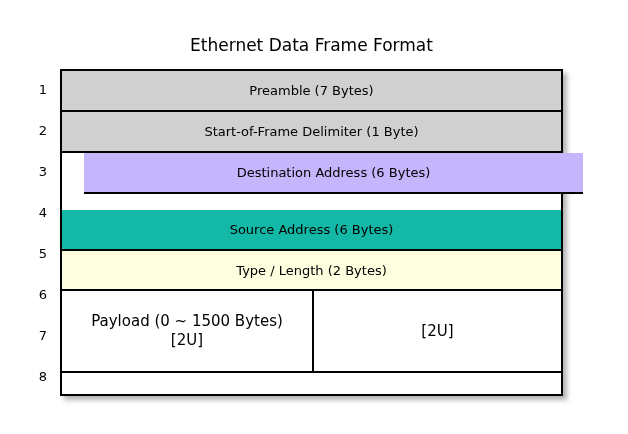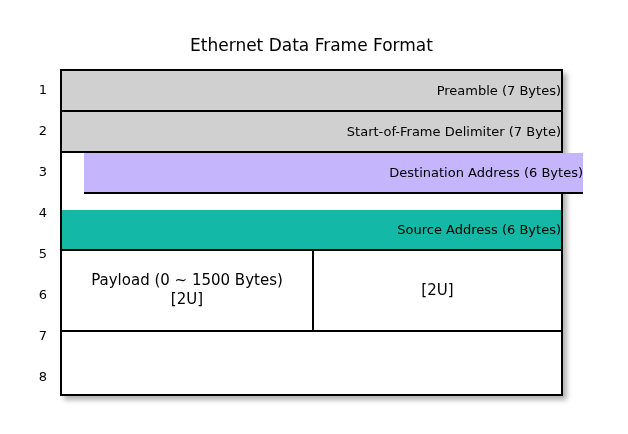--- a/index.html
+++ b/index.html
@@ -57,21 +57,21 @@
     box-shadow: 4px 4px 5px rgba(0,0,0,0.30);
     background: #ffffff;
   }
 
   .frame-row {
     position: relative;
     box-sizing: border-box;
     border-bottom: 2px solid #000000;
     display: flex;
     align-items: center;
-    justify-content: flex-end;
+    justify-content: center;
     text-align: center;
     font-size: 13px;
     line-height: 17px;
     width: 100%;
   }
   .frame-row.last {
     border-bottom: none;
   }
   .frame-row.h1 { height: 40.9px; }
   .frame-row.h2 { height: 81.8px; }
@@ -142,31 +142,34 @@
     <div class="row-index" style="top:301px;">8</div>
   </div>
 
   <div id="frame-table">
 
     <div class="frame-row h1" style="background:#d0d0d0;">
       <span class="cell-label">Preamble (7 Bytes)</span>
     </div>
 
     <div class="frame-row h1" style="background:#d0d0d0;">
-      <span class="cell-label">Start-of-Frame Delimiter (7 Byte)</span>
+      <span class="cell-label">Start-of-Frame Delimiter (1 Byte)</span>
     </div>
 
     <div class="frame-row h1" style="background:#c4b5fd;margin-left:22px;">
       <span class="cell-label">Destination Address (6 Bytes)</span>
     </div>
 
     <div class="frame-row h1" style="background:#14b8a6;margin-top:16px;">
       <span class="cell-label">Source Address (6 Bytes)</span>
     </div>
 
+    <div class="frame-row h1" style="background:#ffffe0;">
+      <span class="cell-label">Type / Length (2 Bytes)</span>
+    </div>
 
     <div class="frame-row h2 split" style="background:#ffffff;">
       <div class="split-cell left">
         <div>
           <span class="cell-label">Payload (0 ~ 1500 Bytes)</span>
           <span class="cell-label">[2U]</span>
         </div>
       </div>
       <div class="split-cell right">
         <div>

